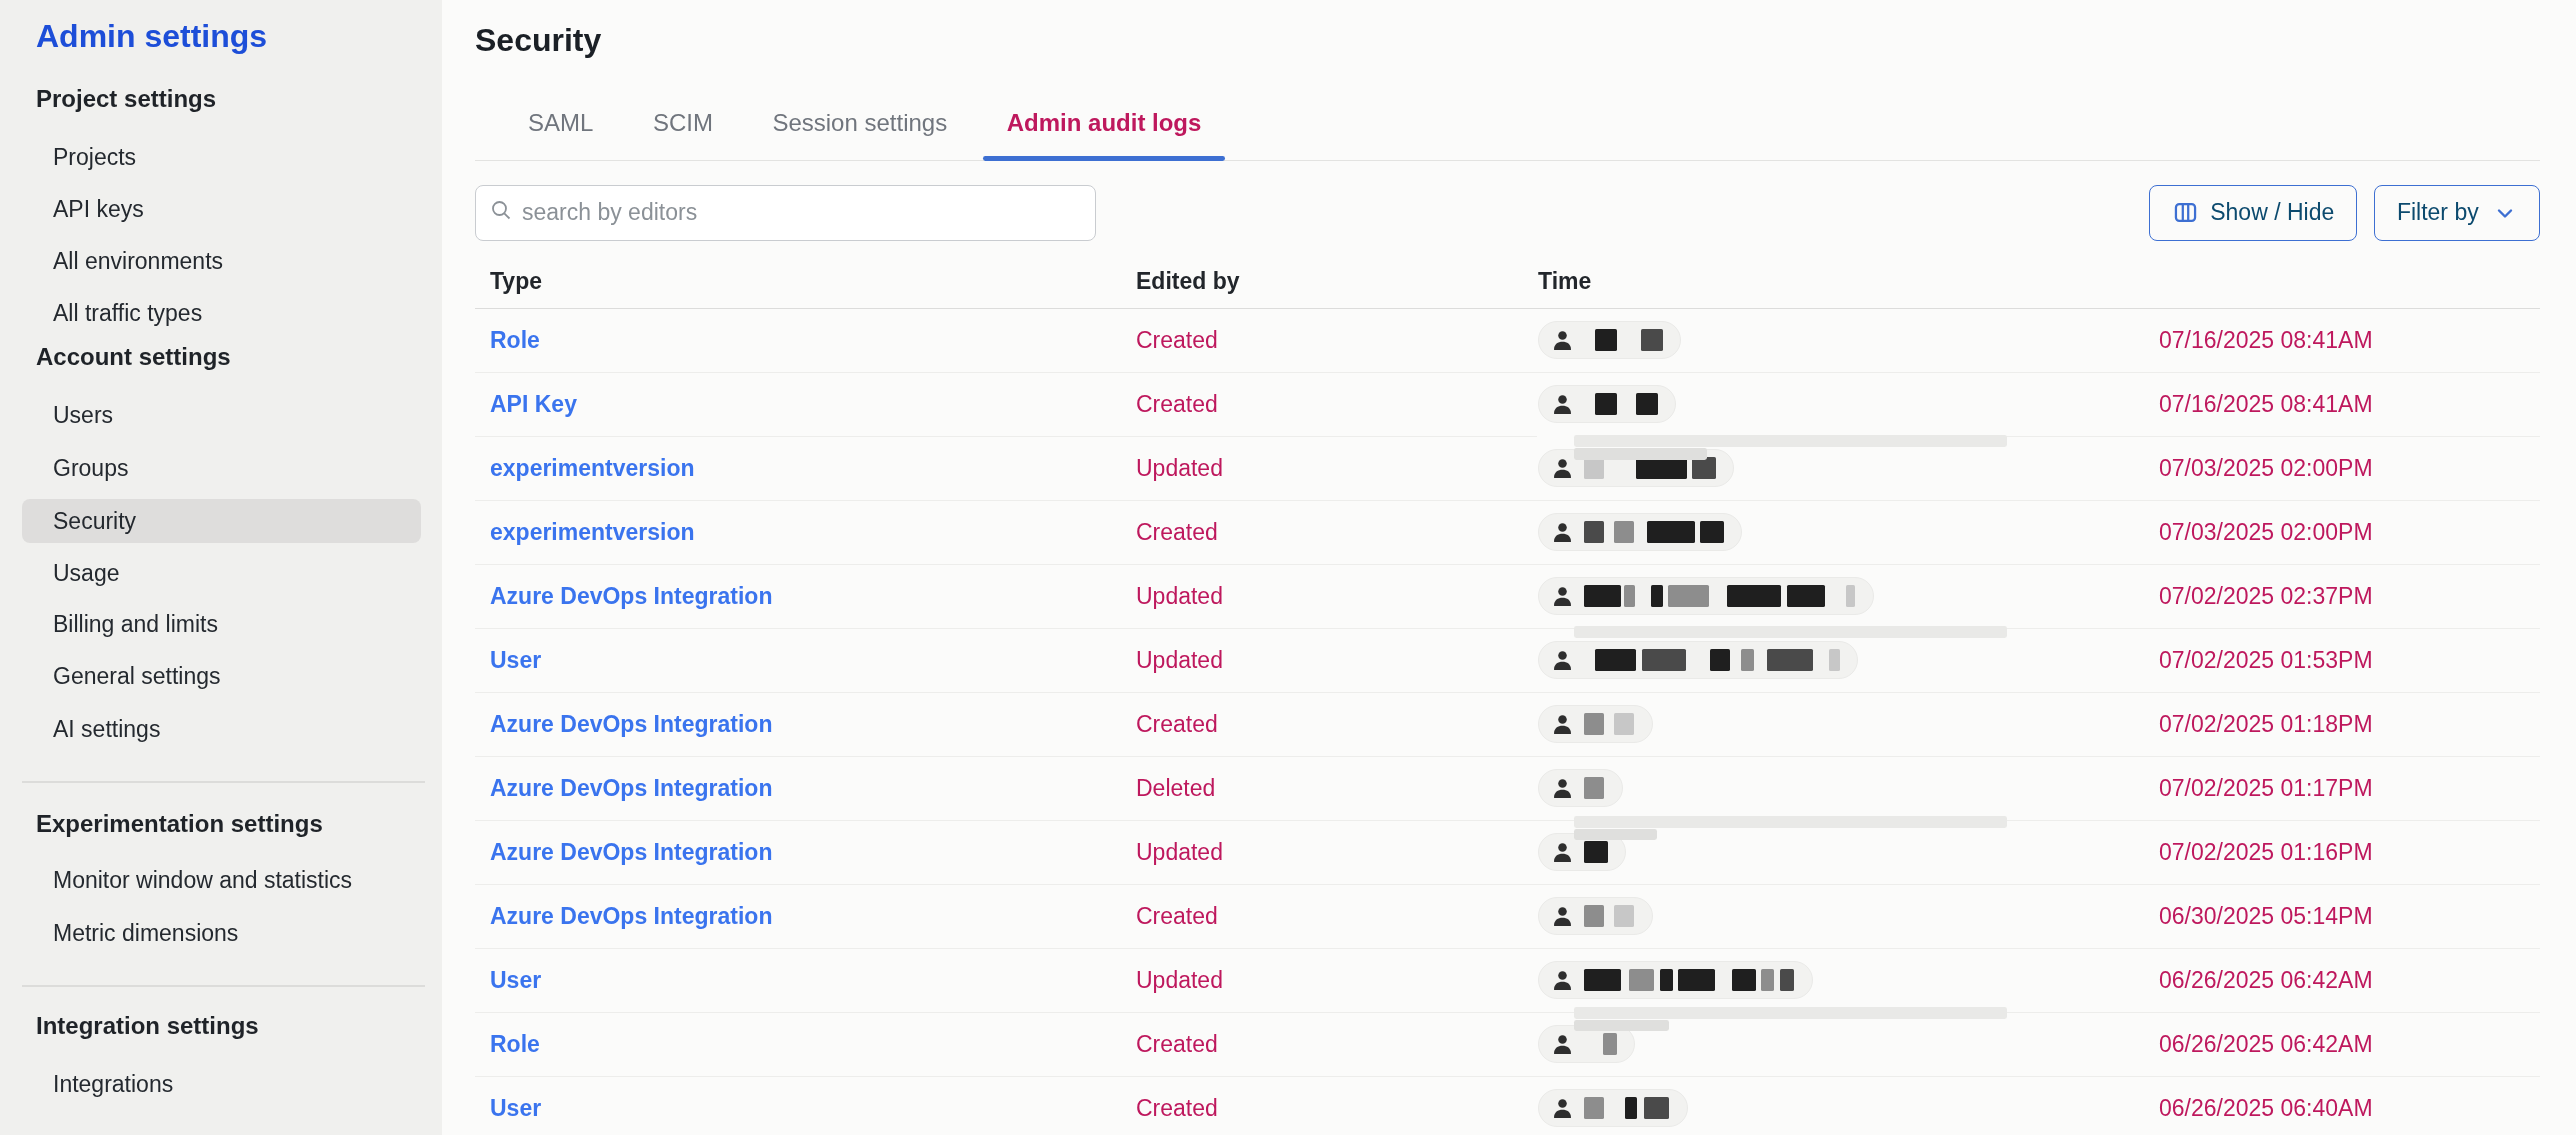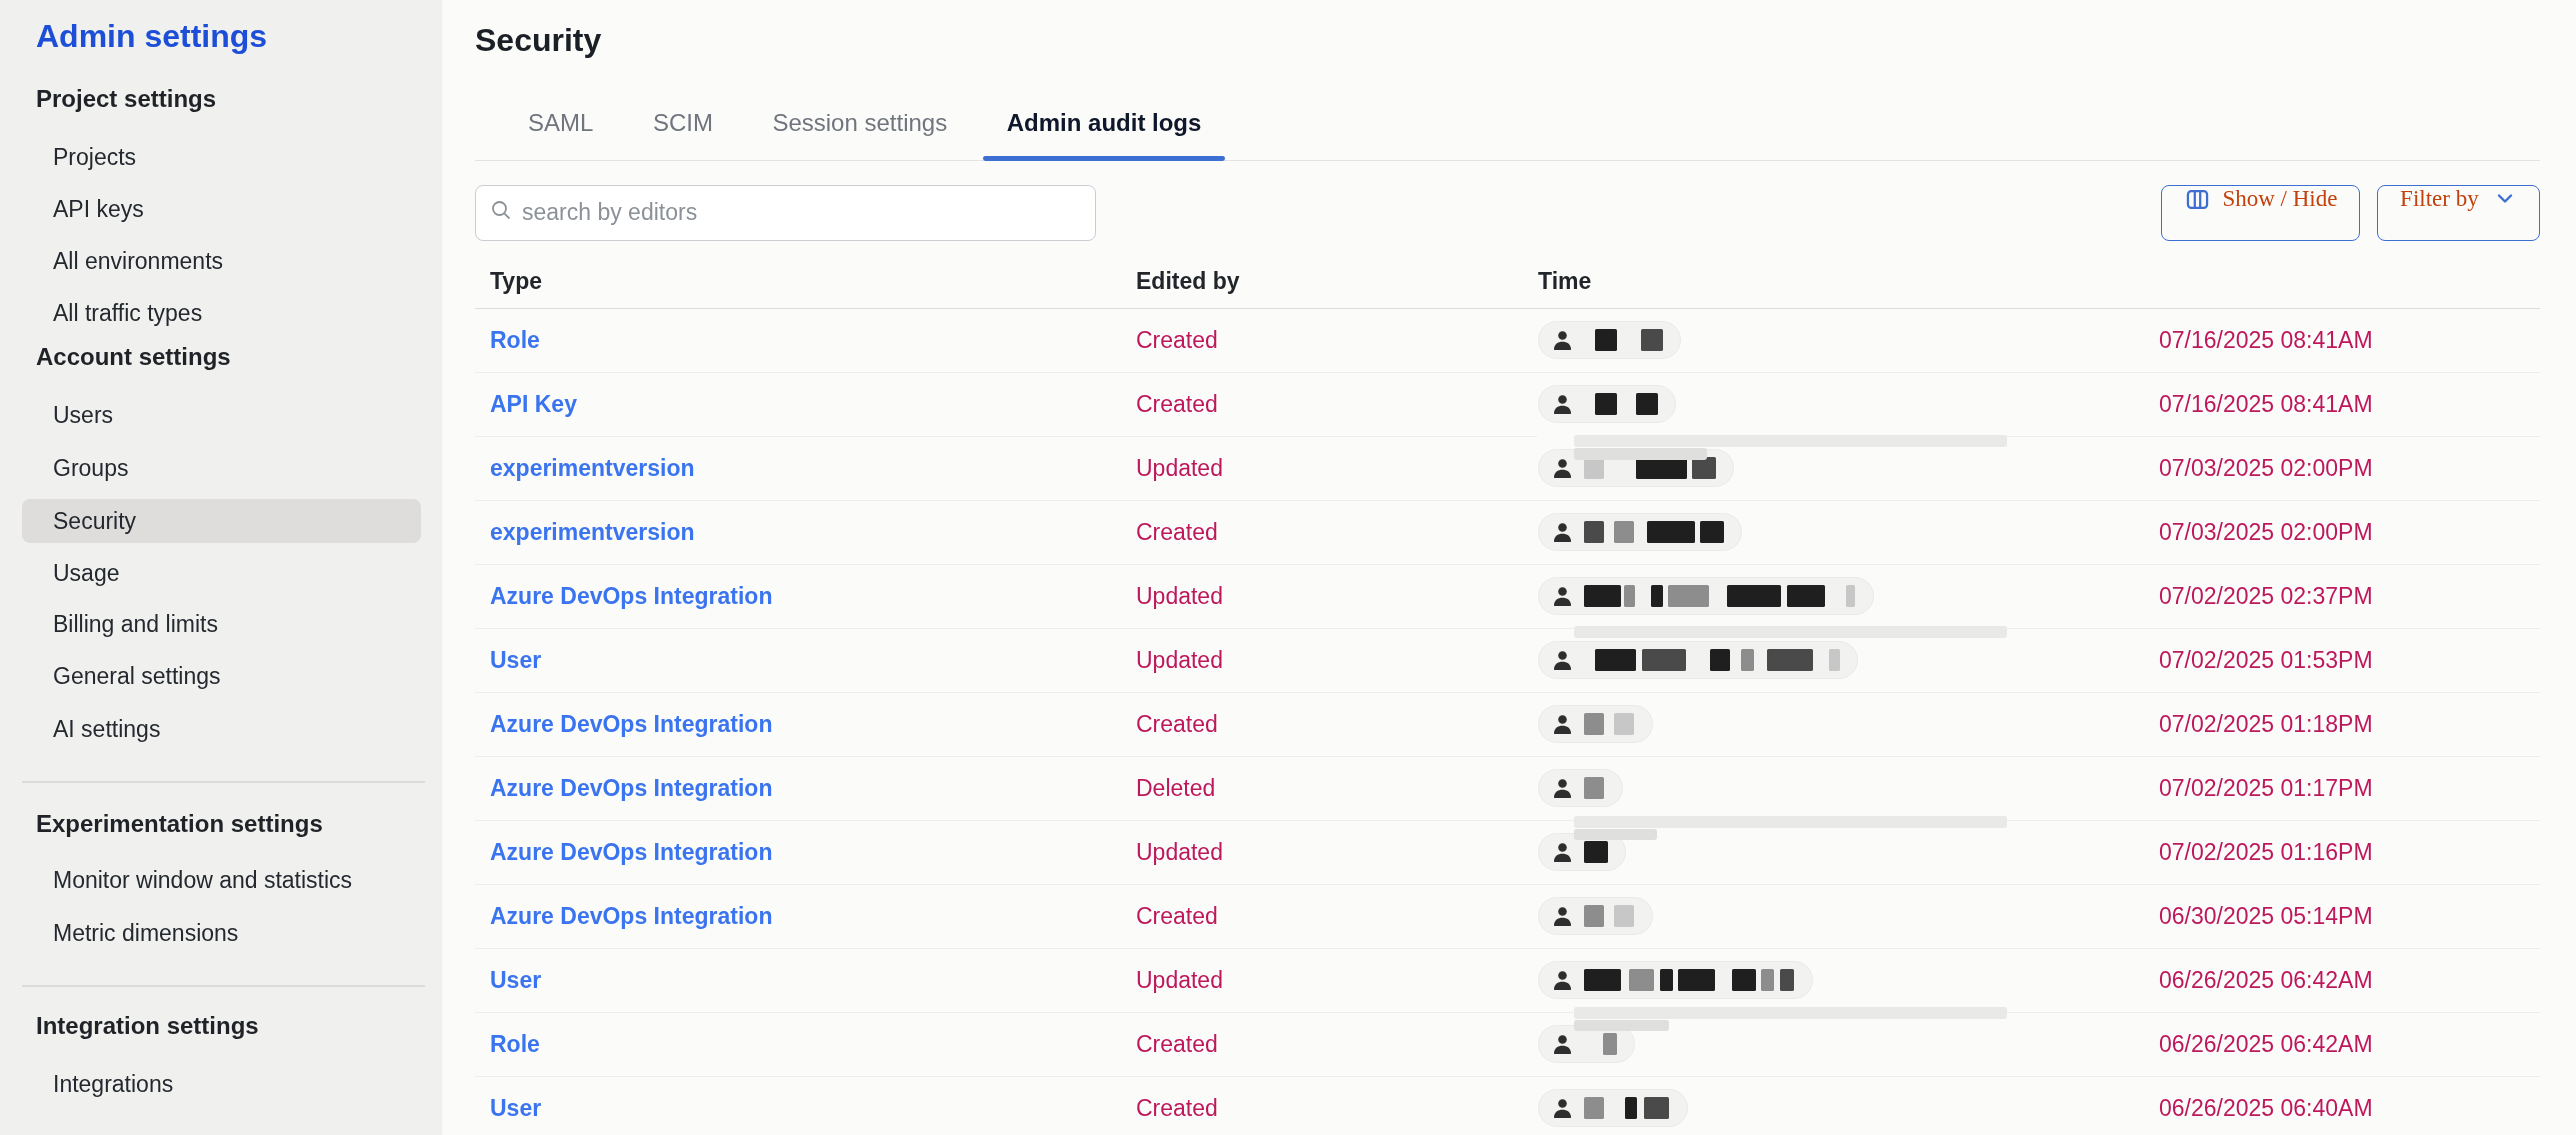--- a/index.html
+++ b/index.html
@@ -45,42 +45,42 @@
   }
   .tabs{
     margin-top:45px;border-bottom:1.6px solid #e3e3e1;white-space:nowrap;
   }
   .tab{
     position:relative;display:inline-block;
     padding:0 24px 17.5px 24px;margin-right:8px;
     font-size:24px;line-height:38px;color:#70757d;cursor:pointer;
   }
   .tab:first-child{margin-left:29px;}
-  .tab.active{color:#0f172a;font-weight:700;}
+  .tab.active{color:#be185d;font-weight:700;}
   .tab.active::after{
     content:"";position:absolute;left:0;right:0;bottom:-1.6px;height:4.8px;
     background:#3d6fd2;border-radius:2.4px;
   }
   
   .toolbar{margin-top:24px;display:flex;align-items:center;}
   .search-wrap{position:relative;width:621px;height:56px;}
   .search-wrap svg{position:absolute;left:14.3px;top:13.5px;}
   .search-input{
     width:100%;height:100%;box-sizing:border-box;
     border:1.6px solid #c9ccd0;border-radius:8px;background:#fff;
     padding:0 16px 0 46px;font-family:"Liberation Sans",sans-serif;
     font-size:23px;color:#24292f;outline:none;
   }
   .search-input::placeholder{color:#8b9197;}
   .btn-group{margin-left:auto;display:flex;gap:16.7px;}
   .btn{
-    display:flex;height:56px;box-sizing:border-box;
+    display:flex;align-items:center;height:56px;box-sizing:border-box;
     border:1.6px solid #3d6fd2;border-radius:8px;background:transparent;
-    padding:0 22px;font-family:Liberation Serif, serif;
-    font-size:23px;font-weight:500;color:#c2410c;cursor:pointer;
+    padding:0 22px;font-family:Liberation Sans, sans-serif;
+    font-size:23px;font-weight:500;color:#0c4a6e;cursor:pointer;
   }
   .btn svg{margin-right:11px;}
   .btn .chev{margin-right:0;margin-left:14.3px;}
   
   .table-wrap{position:relative;margin-top:14.3px;}
   .thead,.tr{
     display:grid;grid-template-columns:646px 402px 621px 1fr;
     align-items:center;box-sizing:border-box;padding-left:15px;
   }
   .thead{height:54px;font-size:23px;font-weight:700;color:#22262b;border-bottom:1.6px solid #dcdcdb;}

